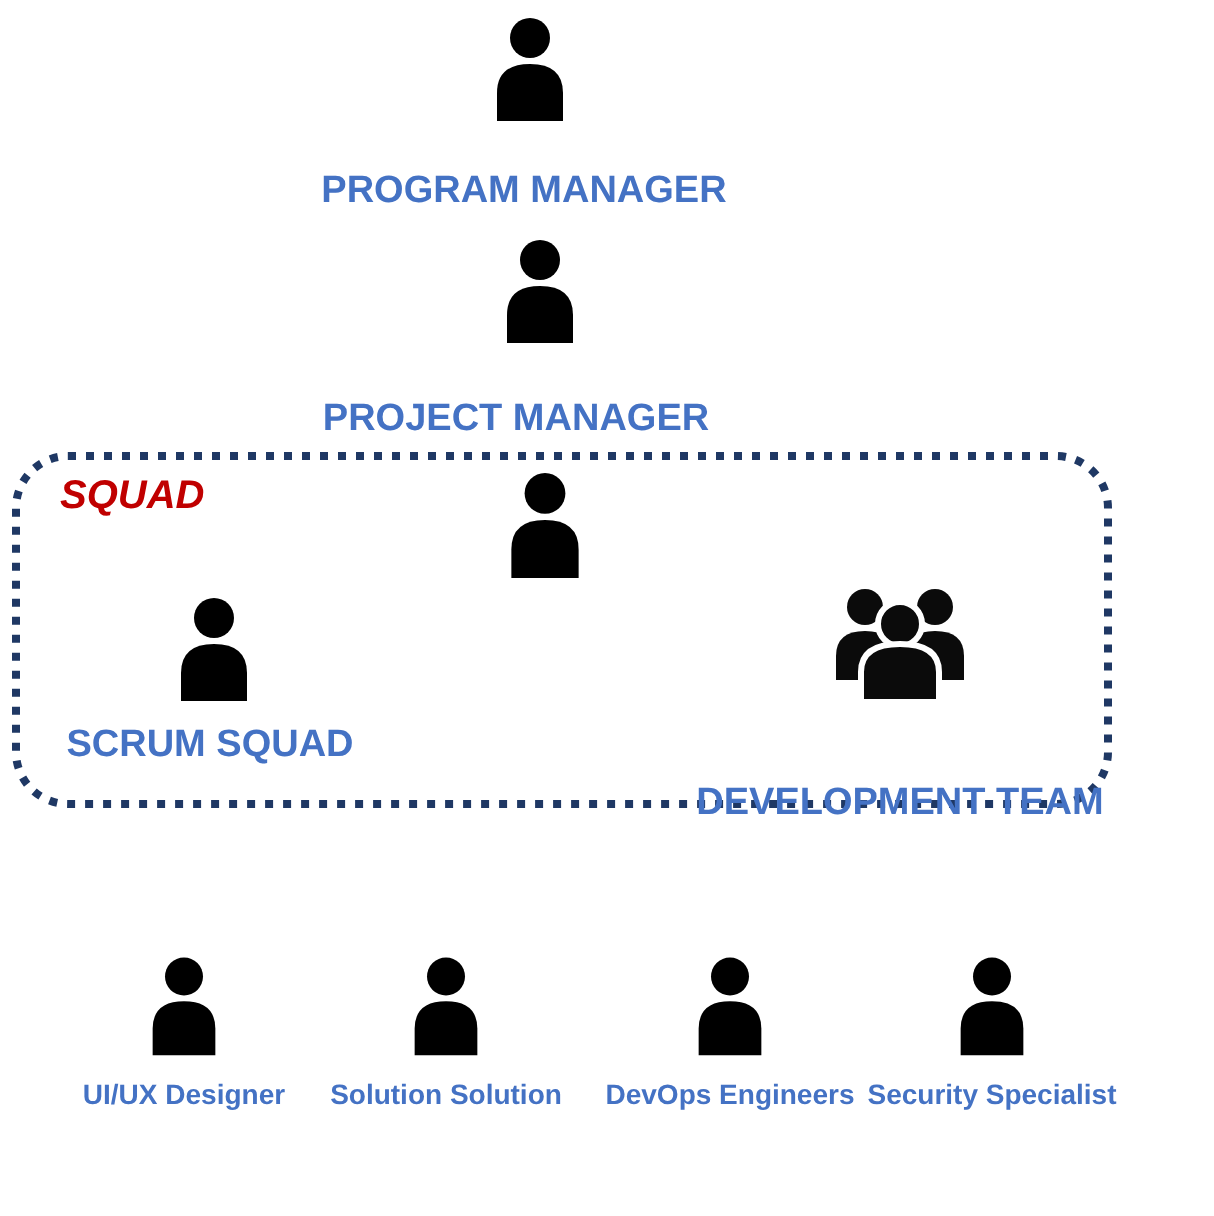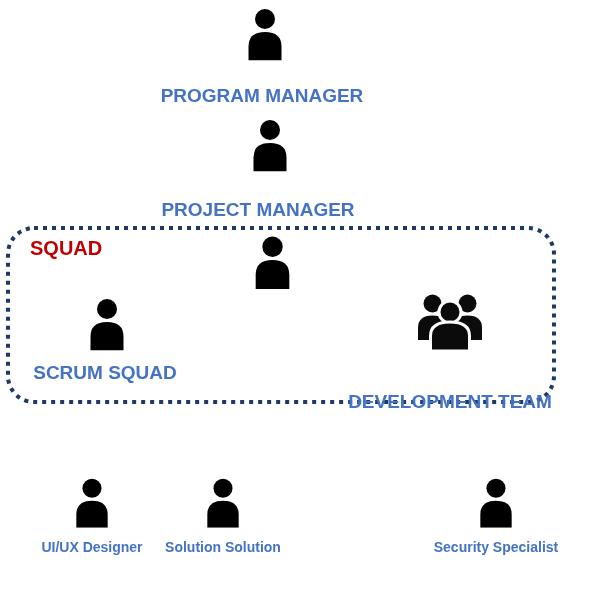--- a/index.html
+++ b/index.html
@@ -27,20 +27,21 @@
     font-weight: bold;
     font-size: 14px;
     text-align: center;
     white-space: nowrap;
   }
   .box-title {
     color: var(--title_red, #C00000);
     font-weight: bold;
     font-size: 20px;
     white-space: nowrap;
+    font-style: italic;
   }
   .dotted-box-svg { position: absolute; left: 0; top: 0; }
   .dotted-box-svg rect {
     fill: none;
     stroke: var(--border_navy, #1F3864);
     stroke-width: 4;
     stroke-dasharray: 4 5;
   }
   .role-col {
     position: absolute;
@@ -112,20 +113,26 @@
     <div class="label-blue-sm">UI/UX Designer</div>
   </div>
 
   <div class="role-col" style="left:143px; top:477px;">
     <svg class="icon-person" width="38" height="52" viewBox="0 0 40 52">
         <use href="#sym-person"></use>
       </svg>
     <div class="label-blue-sm">Solution Solution</div>
   </div>
 
+  <div class="role-col" style="left:285px; top:477px;">
+    <svg class="icon-person" width="38" height="52" viewBox="0 0 40 52">
+        <use href="#sym-person"></use>
+      </svg>
+    <div class="label-blue-sm">DevOps Engineers</div>
+  </div>
 
   <div class="role-col" style="left:416px; top:477px;">
     <svg class="icon-person" width="38" height="52" viewBox="0 0 40 52">
         <use href="#sym-person"></use>
       </svg>
     <div class="label-blue-sm">Security Specialist</div>
   </div>
 
 </div>
 

